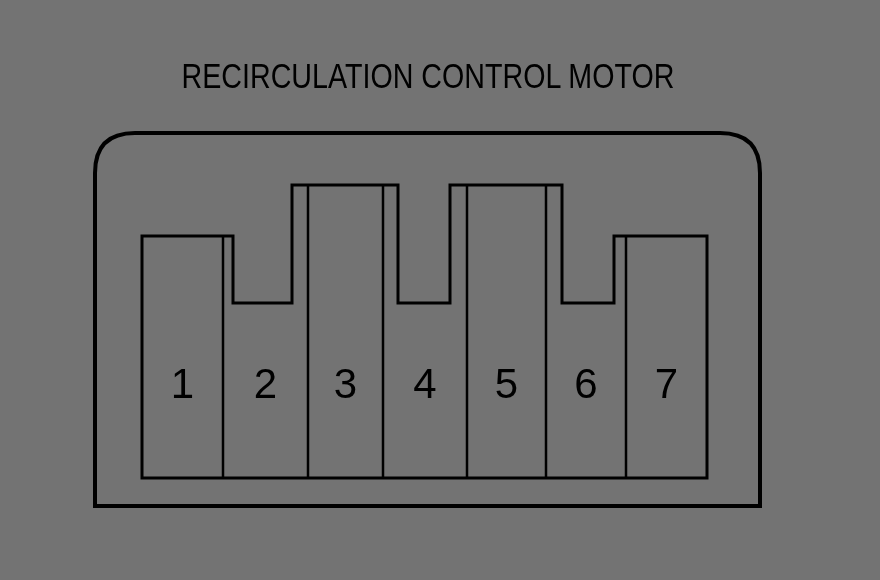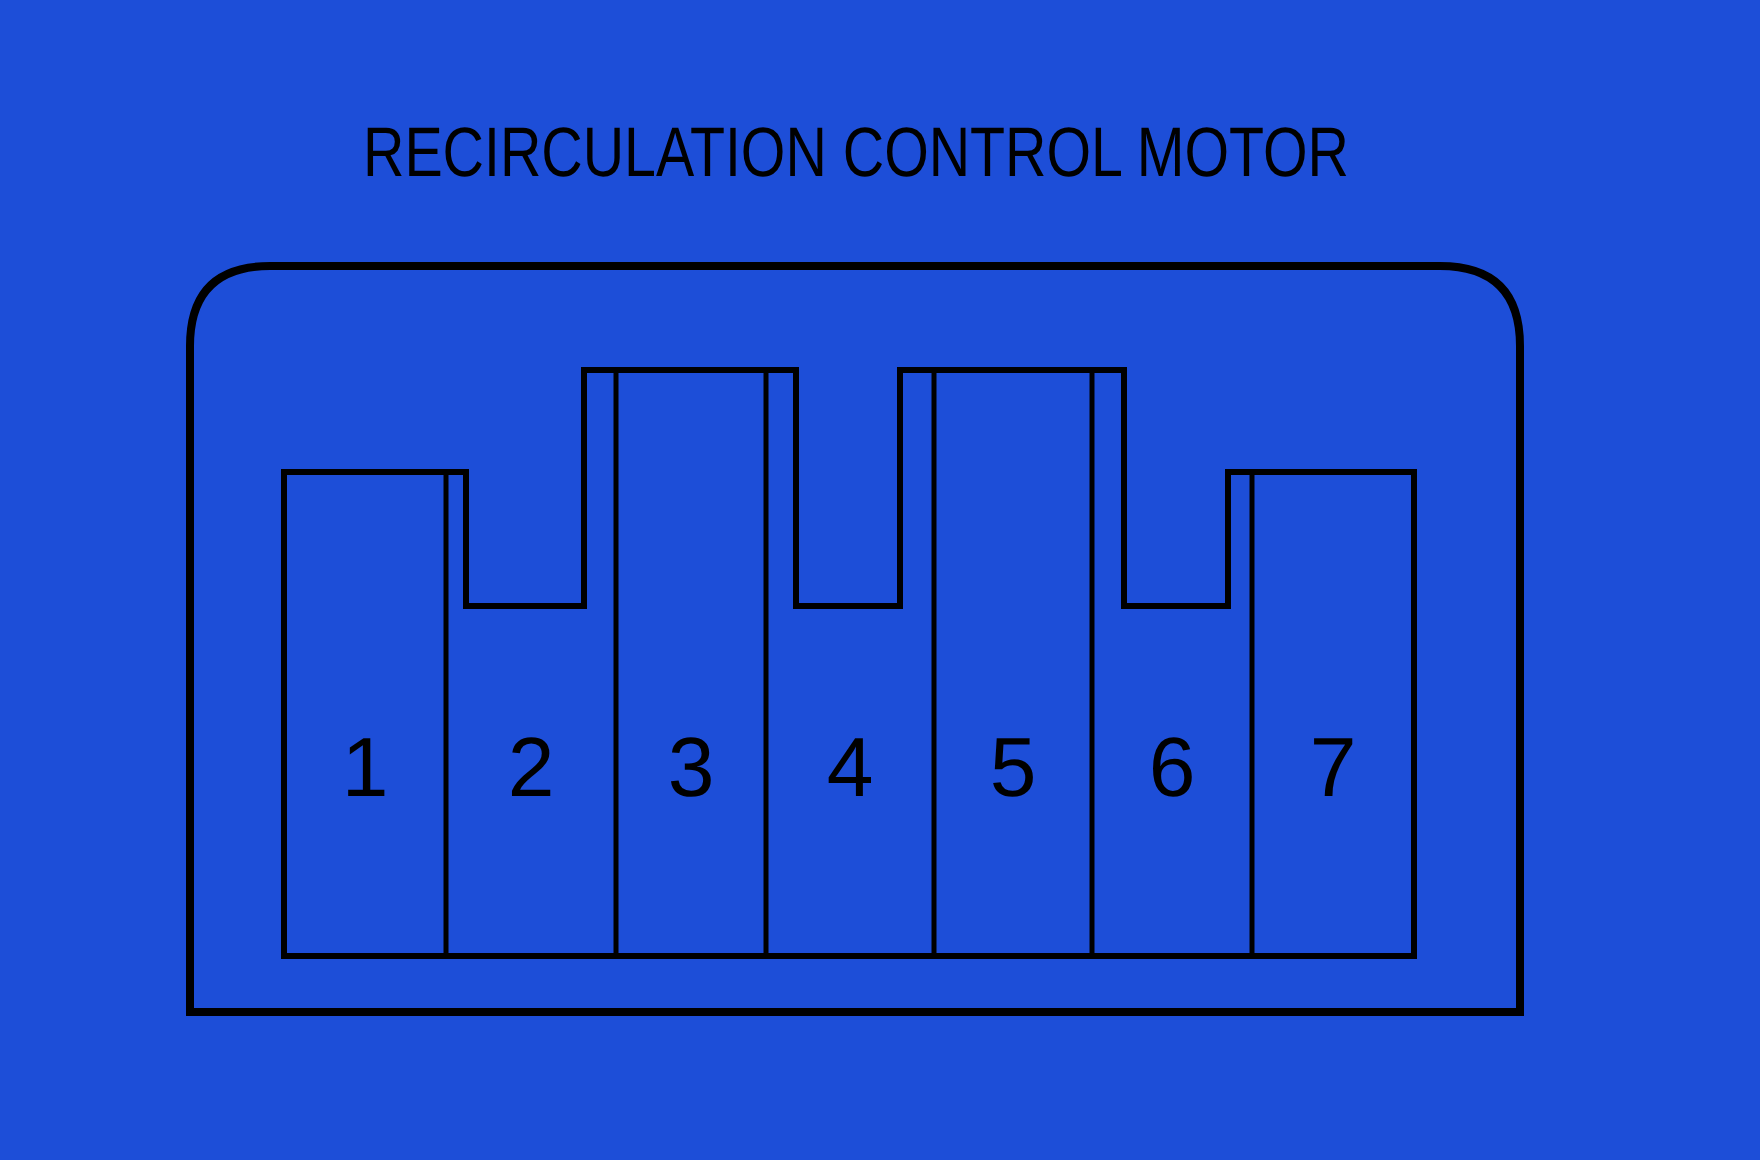--- a/index.html
+++ b/index.html
@@ -4,21 +4,21 @@
 <style>
   html, body {
     margin: 0;
     padding: 0;
     background: #ffffff;
   }
   .page {
     position: relative;
     width: 880px;
     height: 580px;
-    background: #1d4ed8;
+    background: #737373;
     overflow: hidden;
     font-family: "Liberation Sans", sans-serif;
   }
   .diagram-svg {
     position: absolute;
     left: 0;
     top: 0;
     width: 880px;
     height: 580px;
     display: block;

